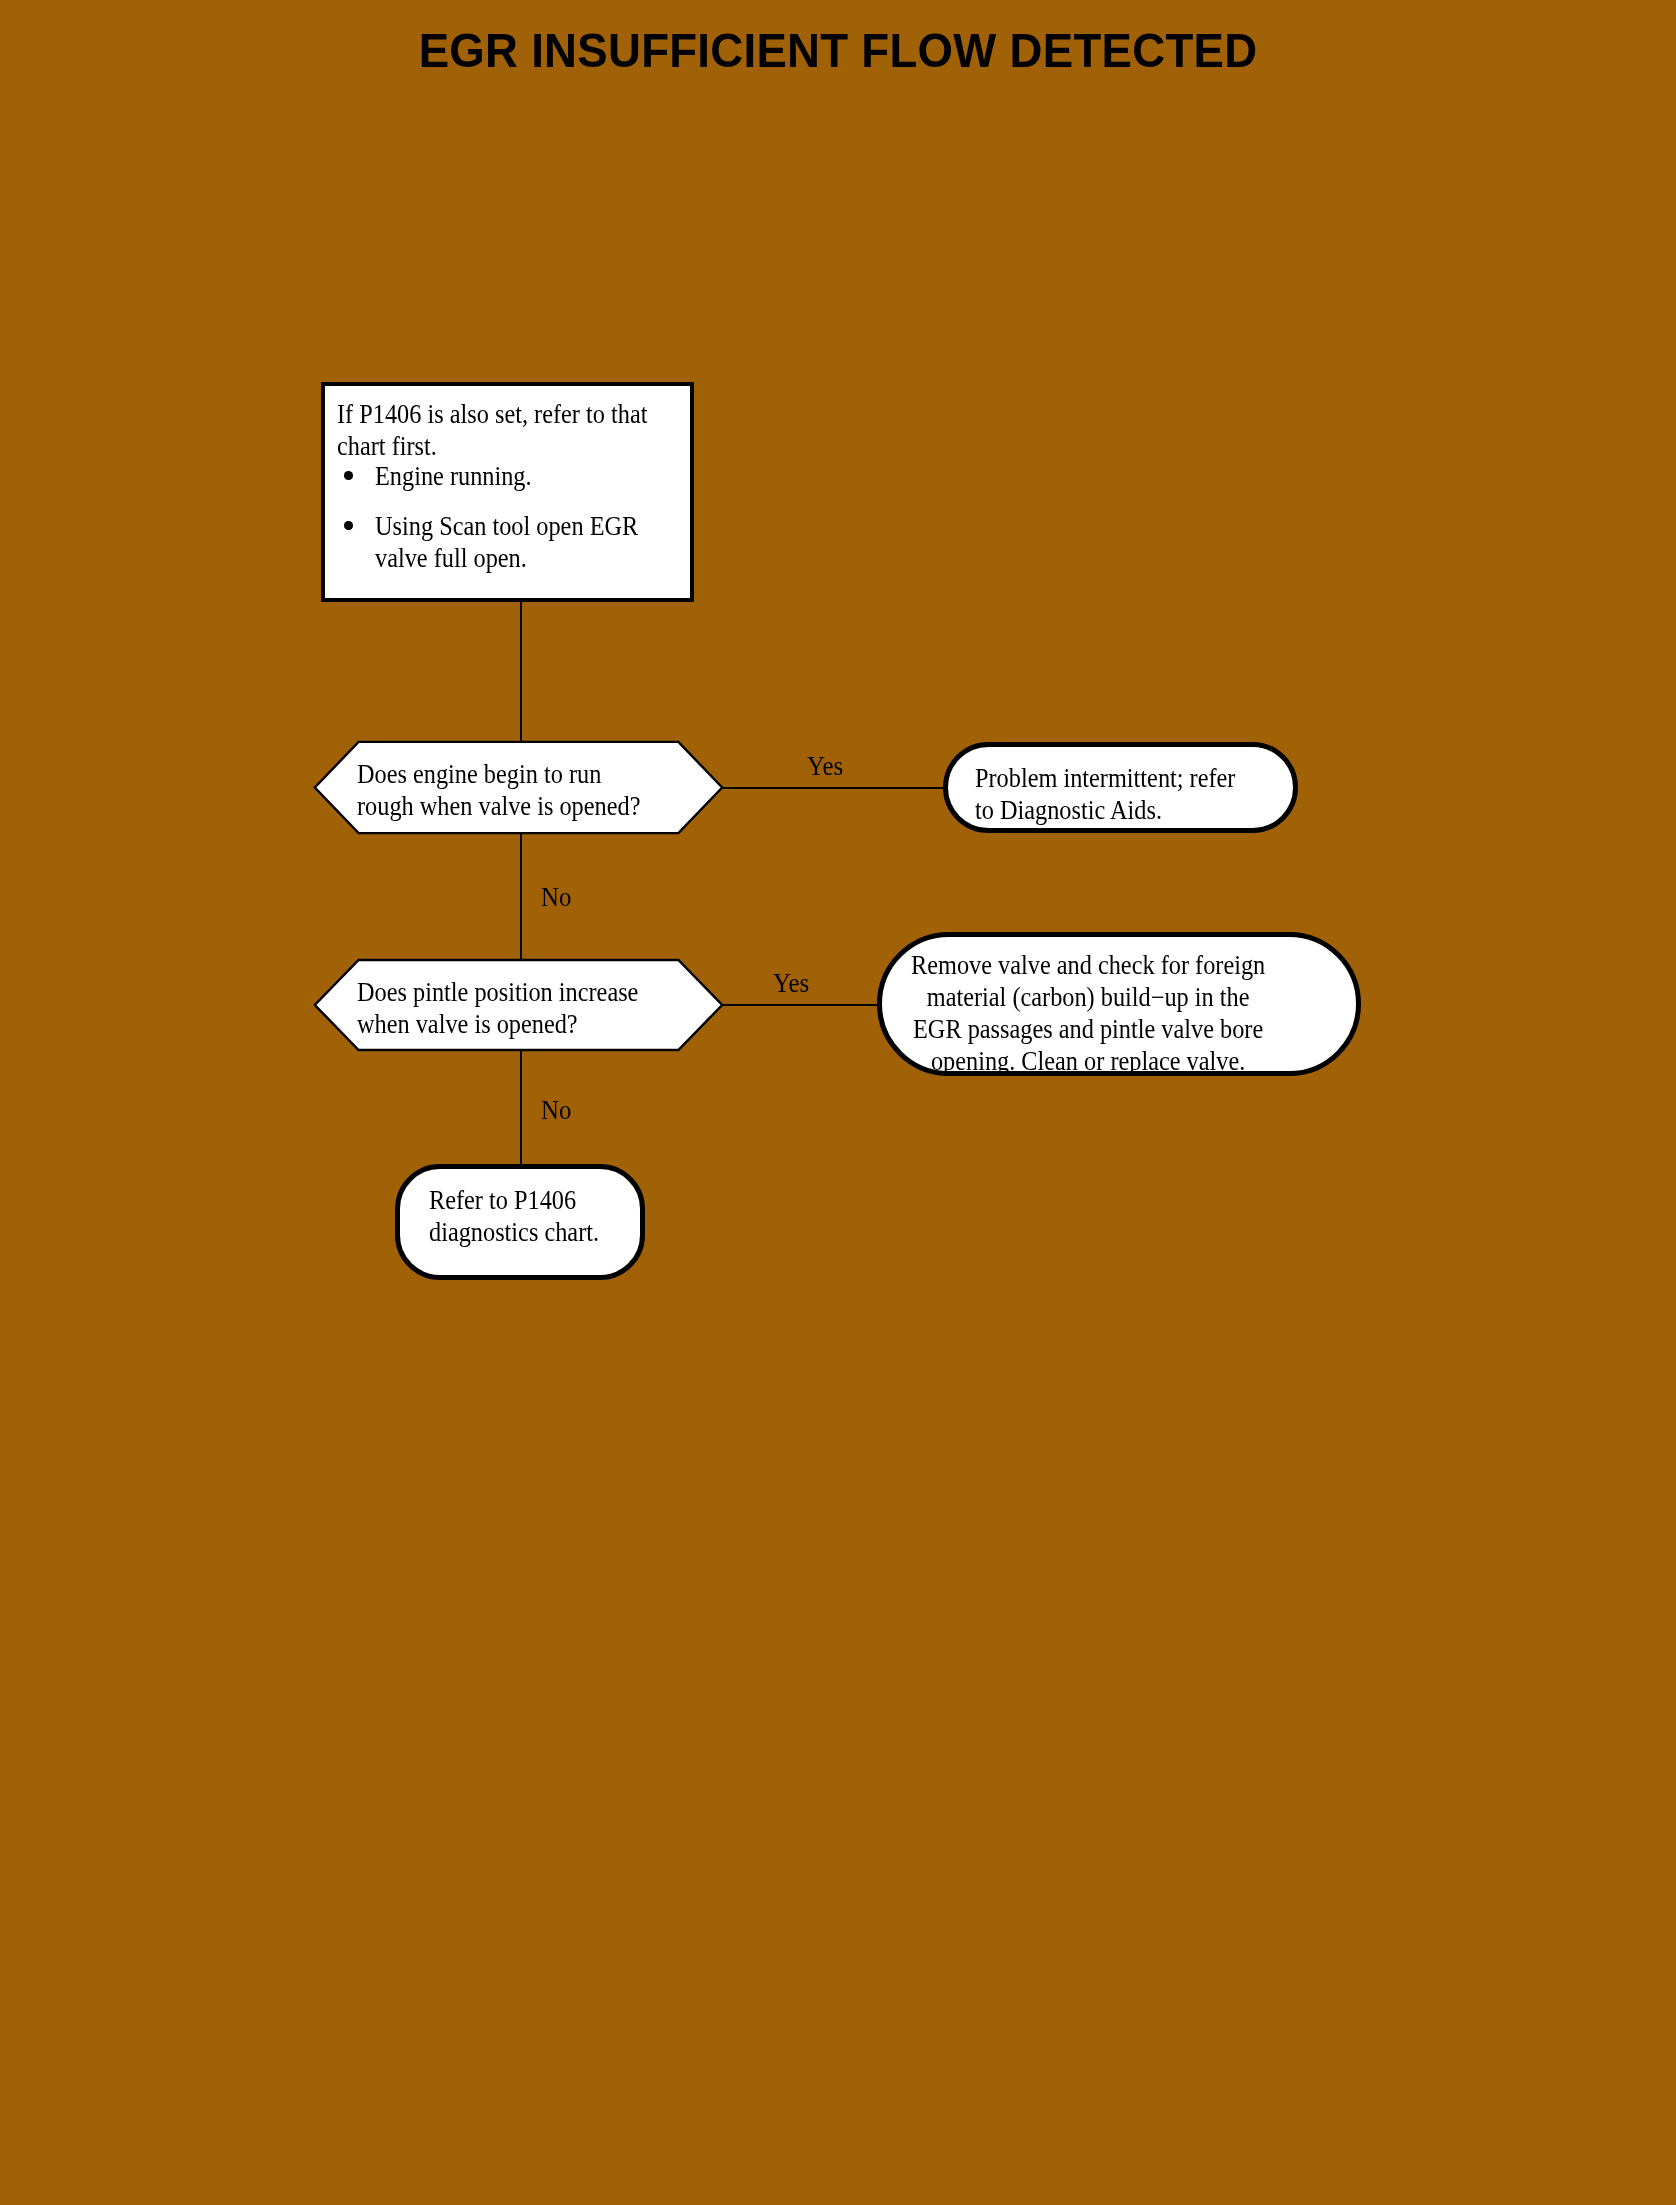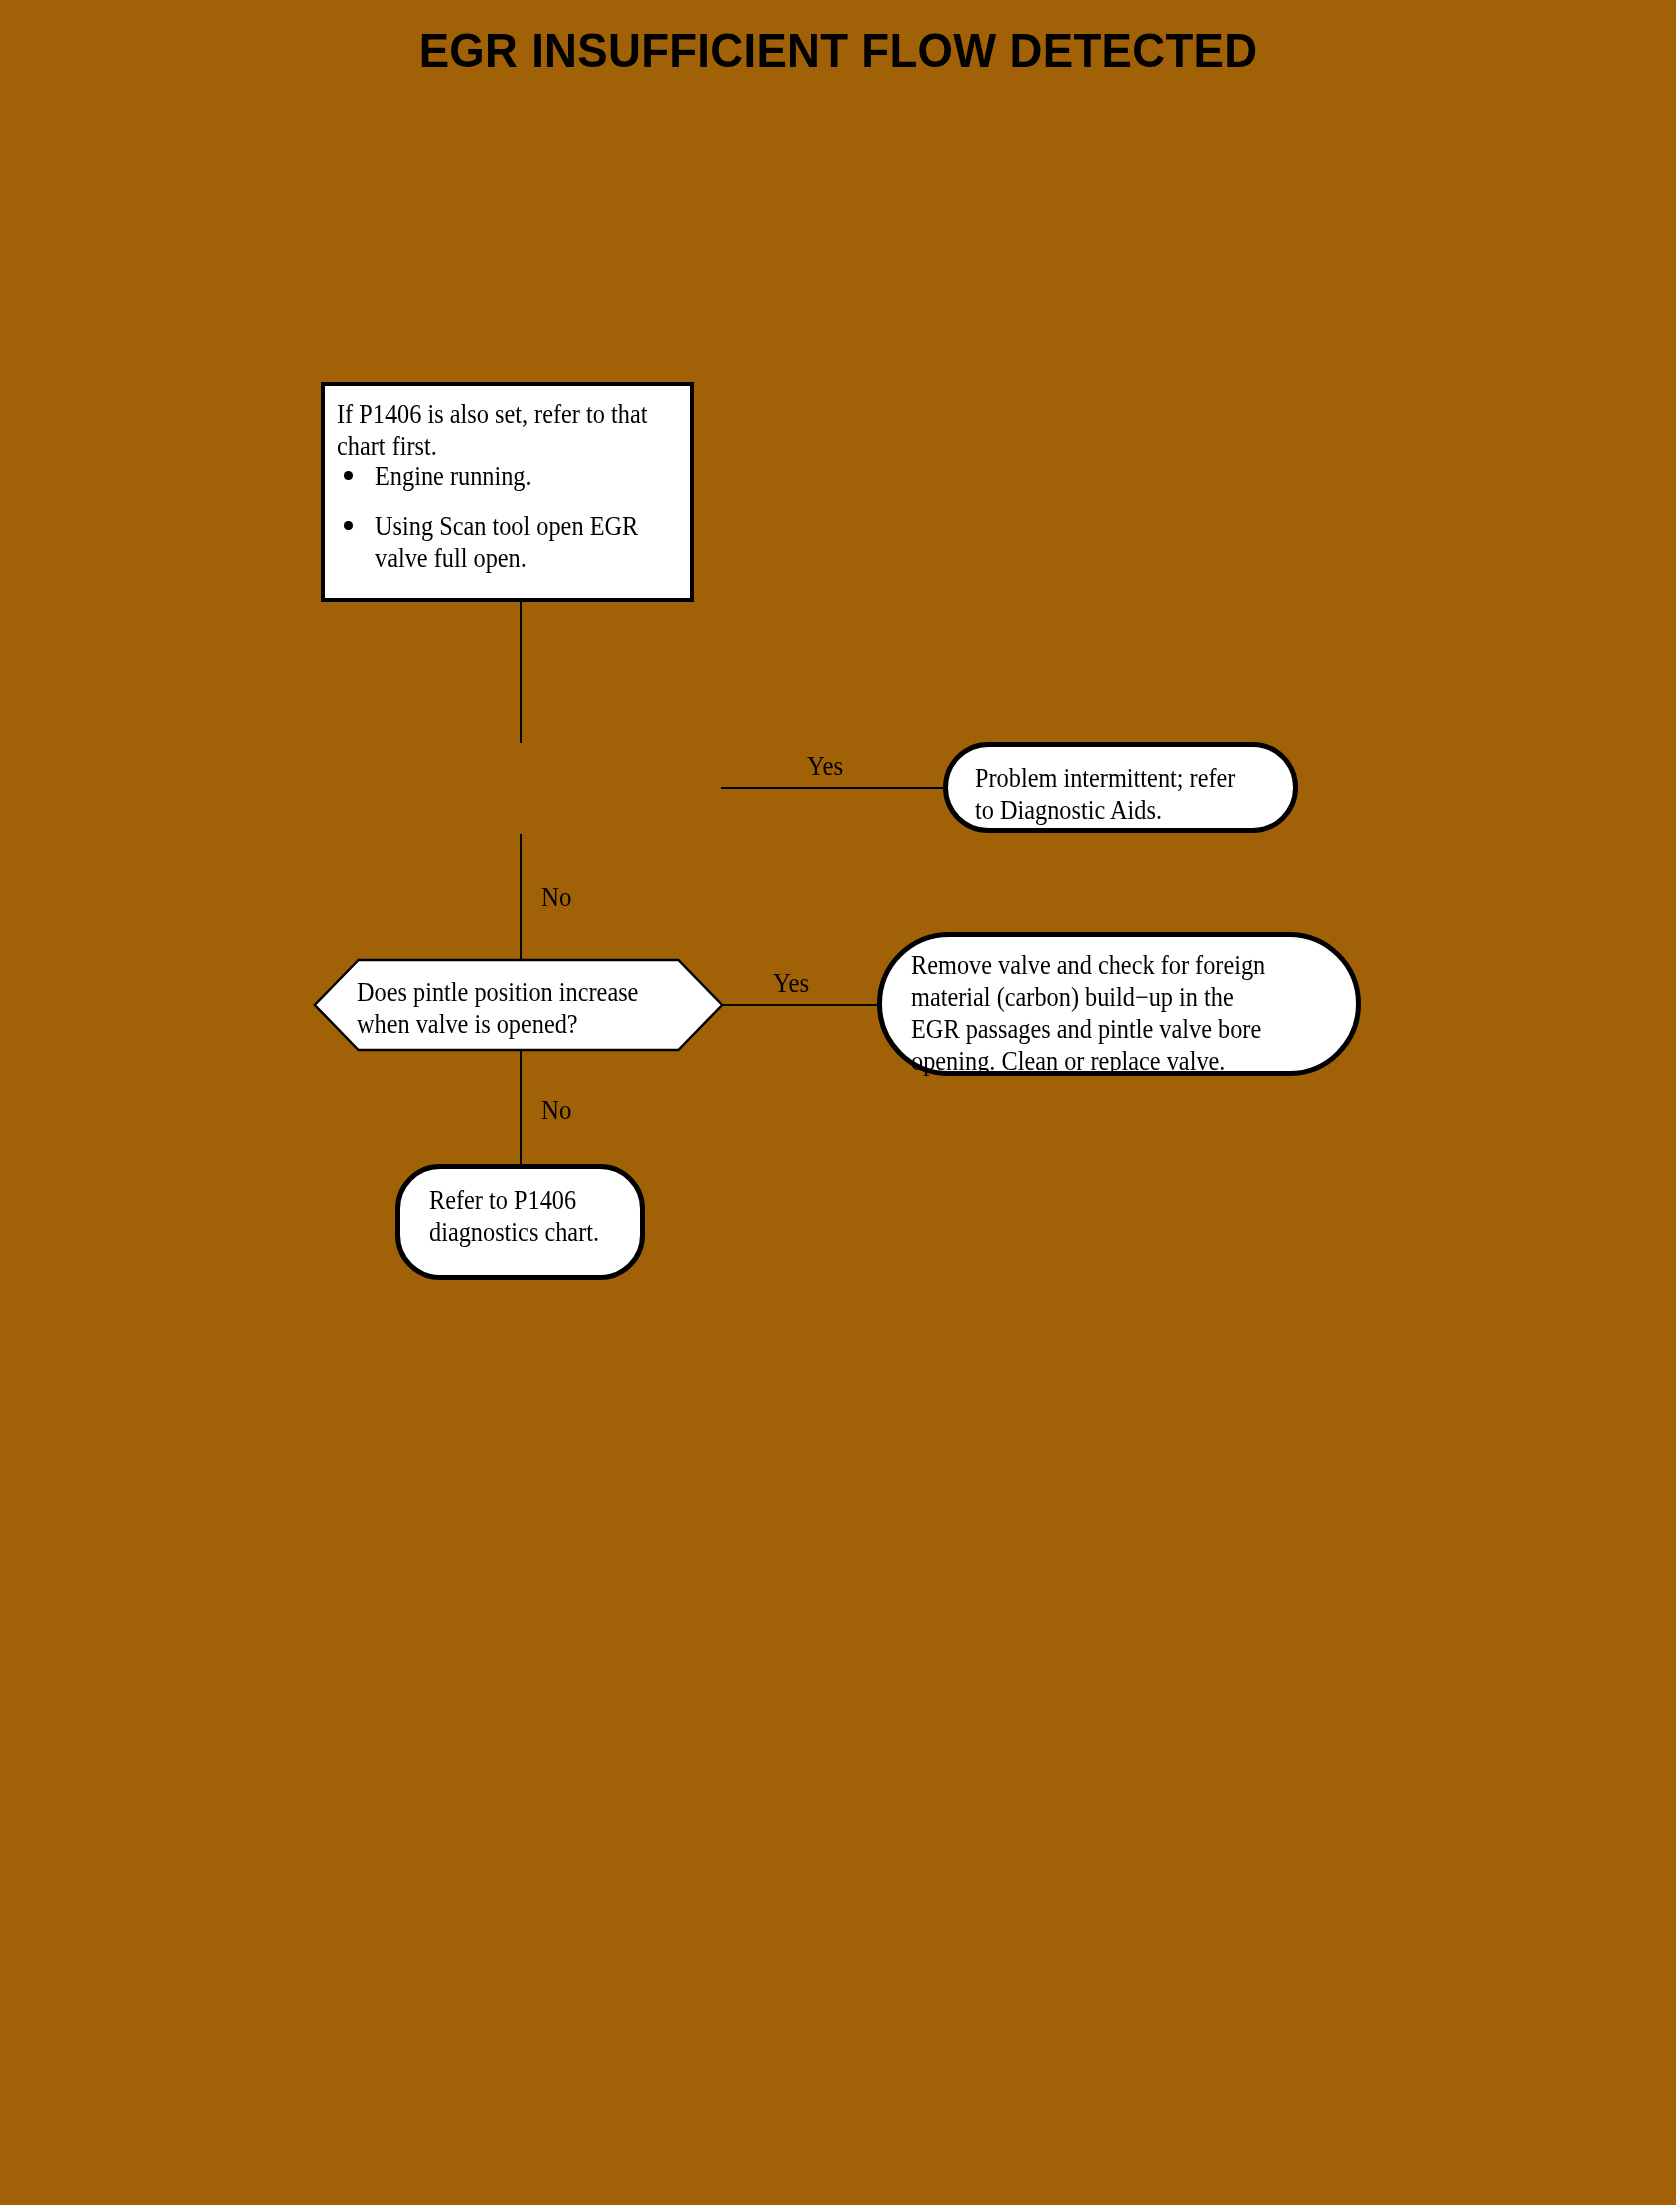--- a/index.html
+++ b/index.html
@@ -169,20 +169,29 @@
       <span class="dot"></span>
       <span class="btext">
         <span style="display:block">Using Scan tool open EGR</span>
         <span style="display:block">valve full open.</span>
       </span>
     </div>
   </div>
 
   <div class="vline" style="left:520px; top:602px; height:141px;"></div>
 
+  <div class="hex-wrap" style="left:313px; top:740px; width:411px; height:95px;">
+    <svg class="hex-svg" width="411" height="95" viewBox="0 0 676 156">
+      <polygon points="75,3 601,3 673,78 601,153 75,153 3,78" fill="#ffffff" stroke="#000000" stroke-width="4"></polygon>
+    </svg>
+    <div class="hex-label" style="left:44px; top:18px;">
+      <div>Does engine begin to run</div>
+      <div>rough when valve is opened?</div>
+    </div>
+  </div>
 
   <div class="hline" style="left:721px; top:787px; width:224px;"></div>
   <div class="branch-label" style="left:807px; top:753px;">Yes</div>
 
   <div class="round-box" style="left:943px; top:742px; width:355px; height:91px; border-radius:46px;text-decoration:underline;">
     <div class="rtext" style="left:27px; top:15px;">
       <div>Problem intermittent; refer</div>
       <div>to Diagnostic Aids.</div>
     </div>
   </div>
@@ -196,21 +205,21 @@
     </svg>
     <div class="hex-label" style="left:44px; top:17.6px;">
       <div>Does pintle position increase</div>
       <div>when valve is opened?</div>
     </div>
   </div>
 
   <div class="hline" style="left:721px; top:1004px; width:159px;"></div>
   <div class="branch-label" style="left:773px; top:970px;">Yes</div>
 
-  <div class="round-box" style="left:877px; top:932px; width:484px; height:144px; border-radius:72px;">
+  <div class="round-box" style="left:877px; top:932px; width:484px; height:144px; border-radius:72px;text-align:center;">
     <div class="rtext" style="left:29px; top:12px;">
       <div>Remove valve and check for foreign</div>
       <div>material (carbon) build−up in the</div>
       <div>EGR passages and pintle valve bore</div>
       <div>opening. Clean or replace valve.</div>
     </div>
   </div>
 
   <div class="vline" style="left:520px; top:1050px; height:115px;"></div>
   <div class="branch-label" style="left:541px; top:1097px;">No</div>

